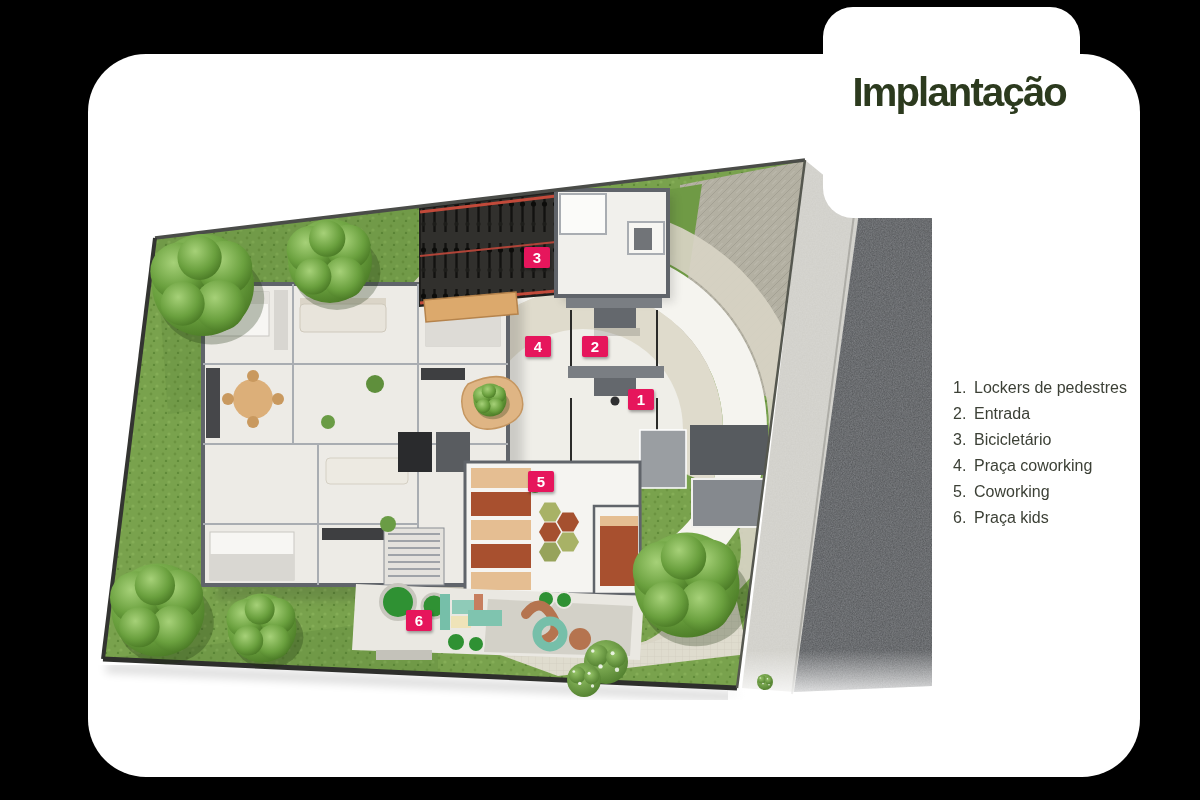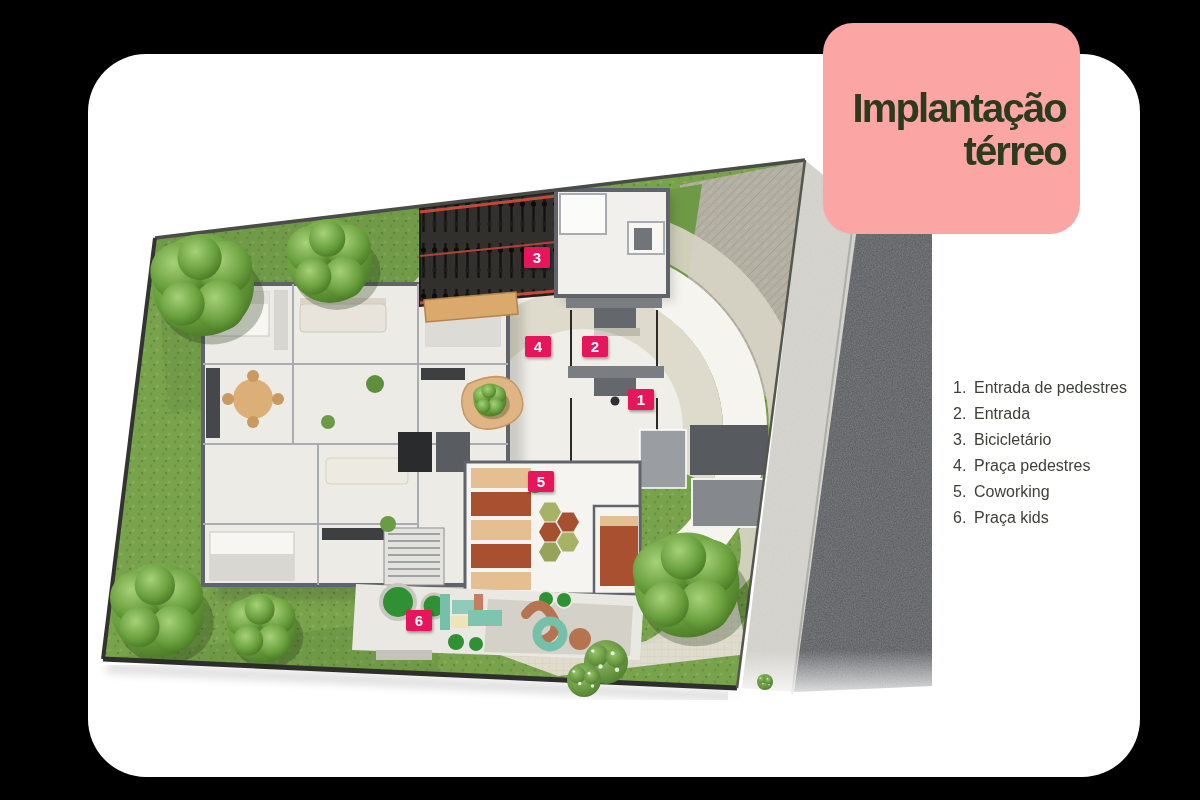--- a/index.html
+++ b/index.html
@@ -9,22 +9,22 @@
   }
   .card{
     position:absolute;left:88px;top:54px;width:1052px;height:723px;
     background:#fff;border-radius:58px;overflow:hidden;
   }
   svg.plan{position:absolute;left:0;top:0;}
   .legend{position:absolute;left:865px;top:326px;color:#3C4036;}
   .lrow{display:flex;margin-bottom:10px;font-size:16px;line-height:16px;}
   .lnum{width:21px;flex:none;}
   .badge{
-    position:absolute;left:823px;top:23px;width:257px;height:211px;
-    background:#fca5a5;border-radius:30px;z-index:5;
+    position:absolute;left:823px;top:7px;width:257px;height:211px;
+    background:#ffffff;border-radius:30px;z-index:5;
   }
   .badge-text{
     position:absolute;right:14px;top:64px;text-align:right;
     font-size:40px;line-height:43px;font-weight:bold;
     letter-spacing:-1.8px;color:#2C3A1E;
   }
   .marker-num{fill:#FFFFFF;font-size:15px;font-weight:bold;text-anchor:middle;}
 </style>
 </head>
 <body>
@@ -317,43 +317,42 @@
       <g filter="url(#ms)">
         <rect x="318" y="556" width="26" height="21" rx="2" fill="#E6145C"></rect>
         <text class="marker-num" x="331" y="572">6</text>
       </g>
     </g>
   </svg>
 
   <div class="legend">
     <div class="lrow">
       <span class="lnum">1.</span>
-      <span class="llab">Entrada de pedestres</span>
+      <span class="llab">Lockers de pedestres</span>
     </div>
     <div class="lrow">
       <span class="lnum">2.</span>
       <span class="llab">Entrada</span>
     </div>
     <div class="lrow">
       <span class="lnum">3.</span>
       <span class="llab">Bicicletário</span>
     </div>
     <div class="lrow">
       <span class="lnum">4.</span>
-      <span class="llab">Praça pedestres</span>
+      <span class="llab">Praça coworking</span>
     </div>
     <div class="lrow">
       <span class="lnum">5.</span>
       <span class="llab">Coworking</span>
     </div>
     <div class="lrow">
       <span class="lnum">6.</span>
       <span class="llab">Praça kids</span>
     </div>
   </div>
 </div>
 
 <div class="badge">
   <div class="badge-text">
     <div>Implantação</div>
-    <div>térreo</div>
   </div>
 </div>
 
 </body></html>

